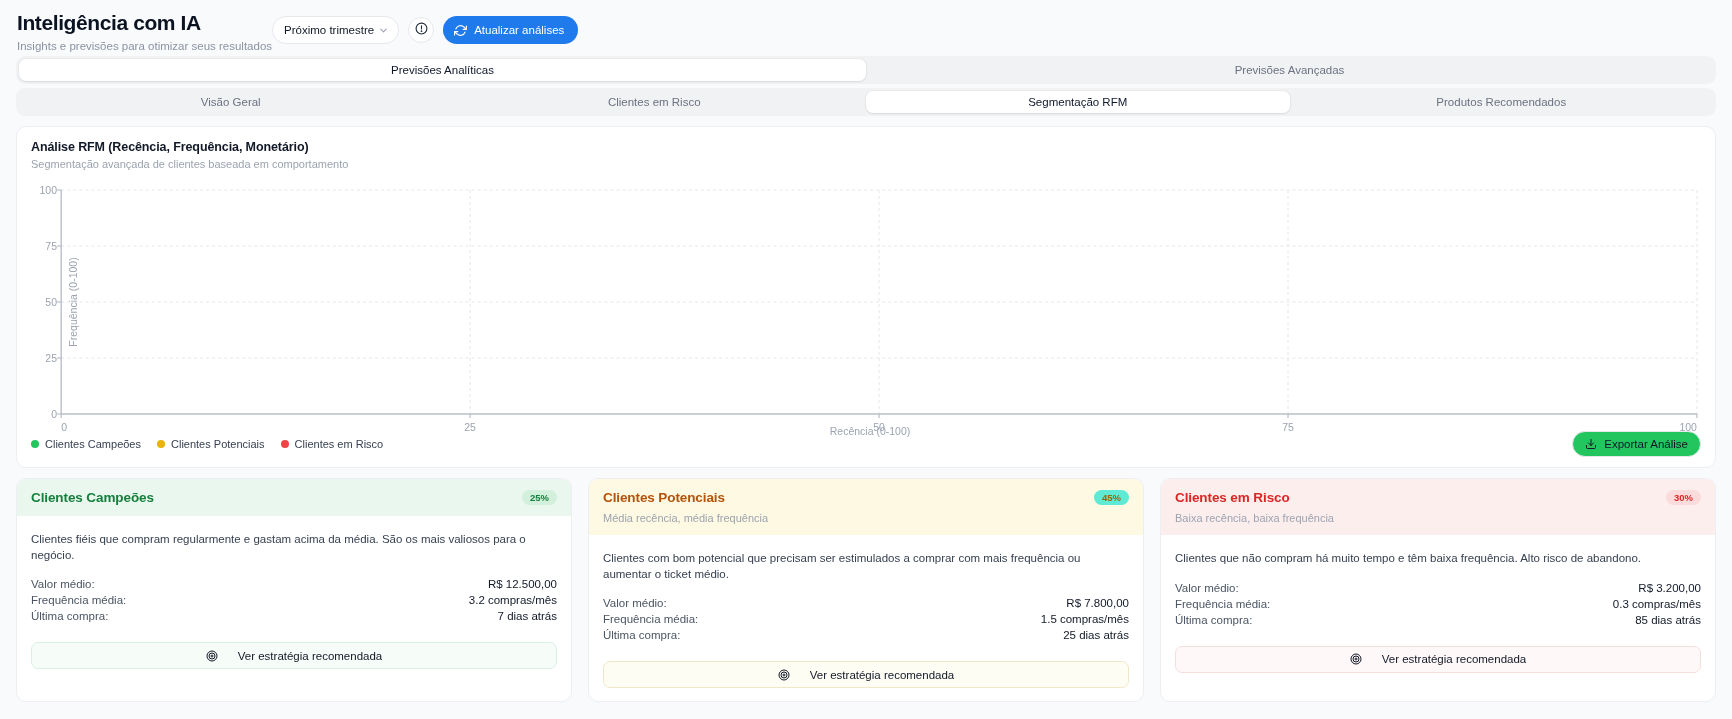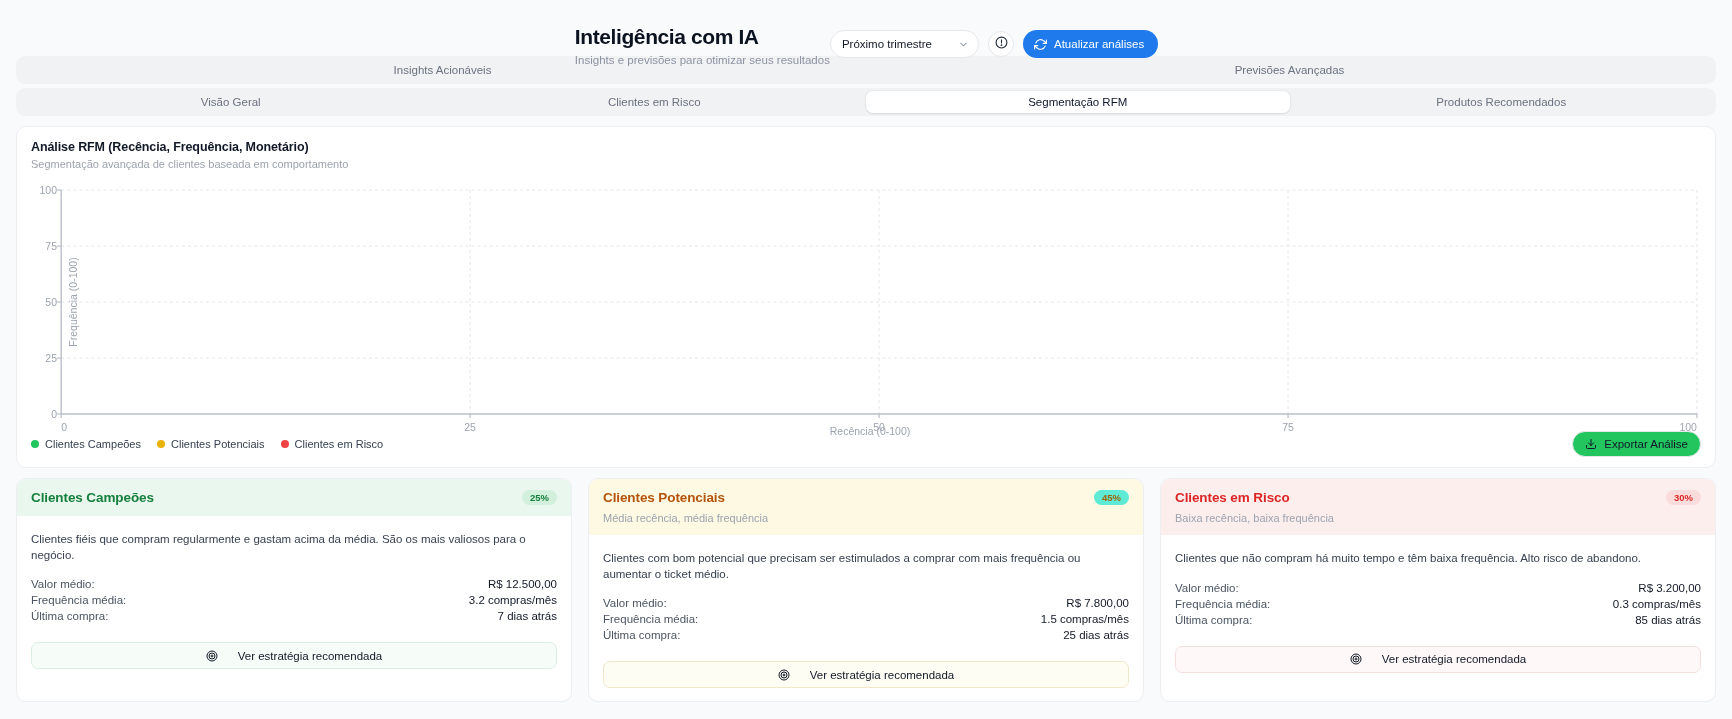--- a/index.html
+++ b/index.html
@@ -16,22 +16,22 @@
     background: #f8fafc;
     color: #0f172a;
     font-size: 13px;
     -webkit-font-smoothing: antialiased;
   }
 
   
   .page-header {
     display: flex;
     align-items: flex-start;
-    justify-content: center;
-    padding: 24px 16px 6px 16px;
+    justify-content: flex-start;
+    padding: 10px 16px 6px 16px;
     height: 56px;
   }
   .header-left { padding-left: 1px; }
   .page-title {
     font-size: 21px;
     font-weight: bold;
     letter-spacing: -0.4px;
     color: #0b1220;
     line-height: 1.25;
   }
@@ -45,21 +45,21 @@
     display: flex;
     align-items: center;
     gap: 9px;
     padding-top: 6px;
   }
 
   .select-control {
     display: flex;
     align-items: center;
     justify-content: space-between;
-    gap: 26px;
+    gap: 4px;
     height: 28px;
     min-width: 112px;
     padding: 0 9px 0 11px;
     background: #ffffff;
     border: 1px solid #e6e8ec;
     border-radius: 14px;
     font-size: 11.5px;
     color: #111827;
     cursor: pointer;
   }
@@ -309,21 +309,21 @@
             <path d="M3.51 9a9 9 0 0 1 14.85-3.36L23 10M1 14l4.64 4.36A9 9 0 0 0 20.49 15"></path>
           </svg>
       </span>
       <span>Atualizar análises</span>
     </button>
   </div>
 </div>
 
 <div class="tabs-wrap">
   <div class="tablist">
-    <div class="tab">Insights Acionáveis</div>
+    <div class="tab active">Previsões Analíticas</div>
     <div class="tab">Previsões Avançadas</div>
   </div>
   <div class="tablist secondary">
     <div class="tab">Visão Geral</div>
     <div class="tab">Clientes em Risco</div>
     <div class="tab active">Segmentação RFM</div>
     <div class="tab">Produtos Recomendados</div>
   </div>
 </div>
 

